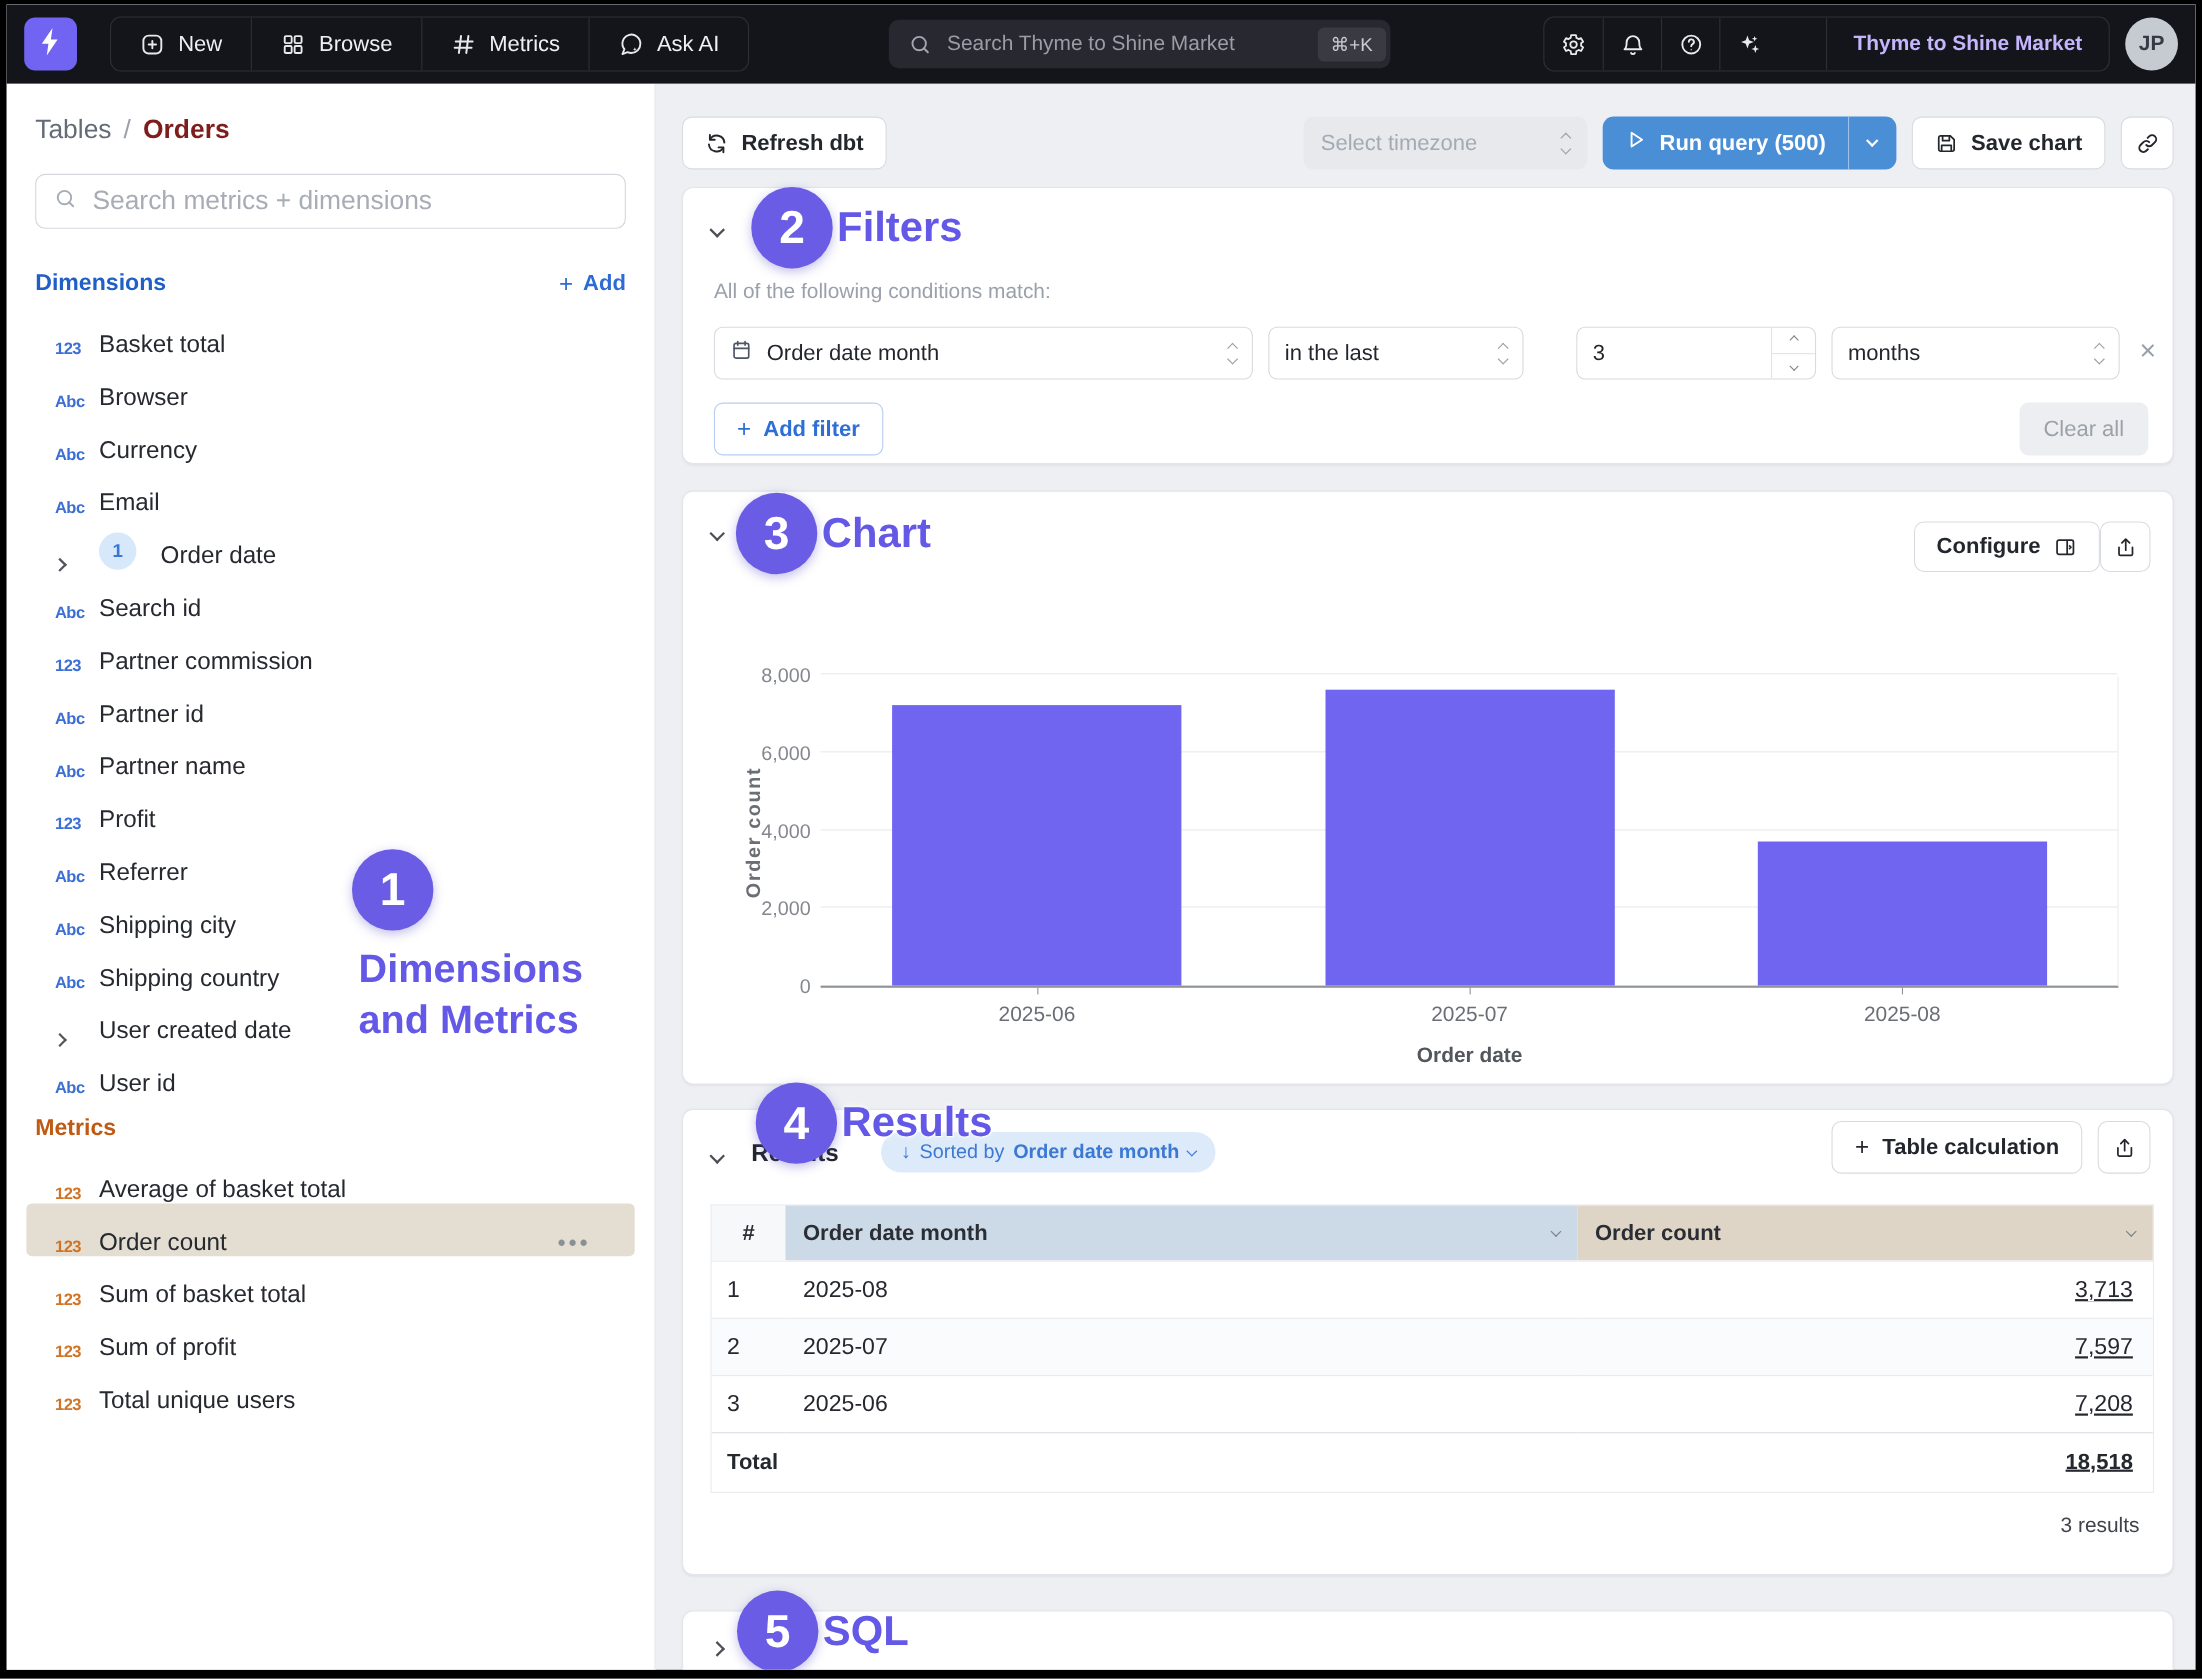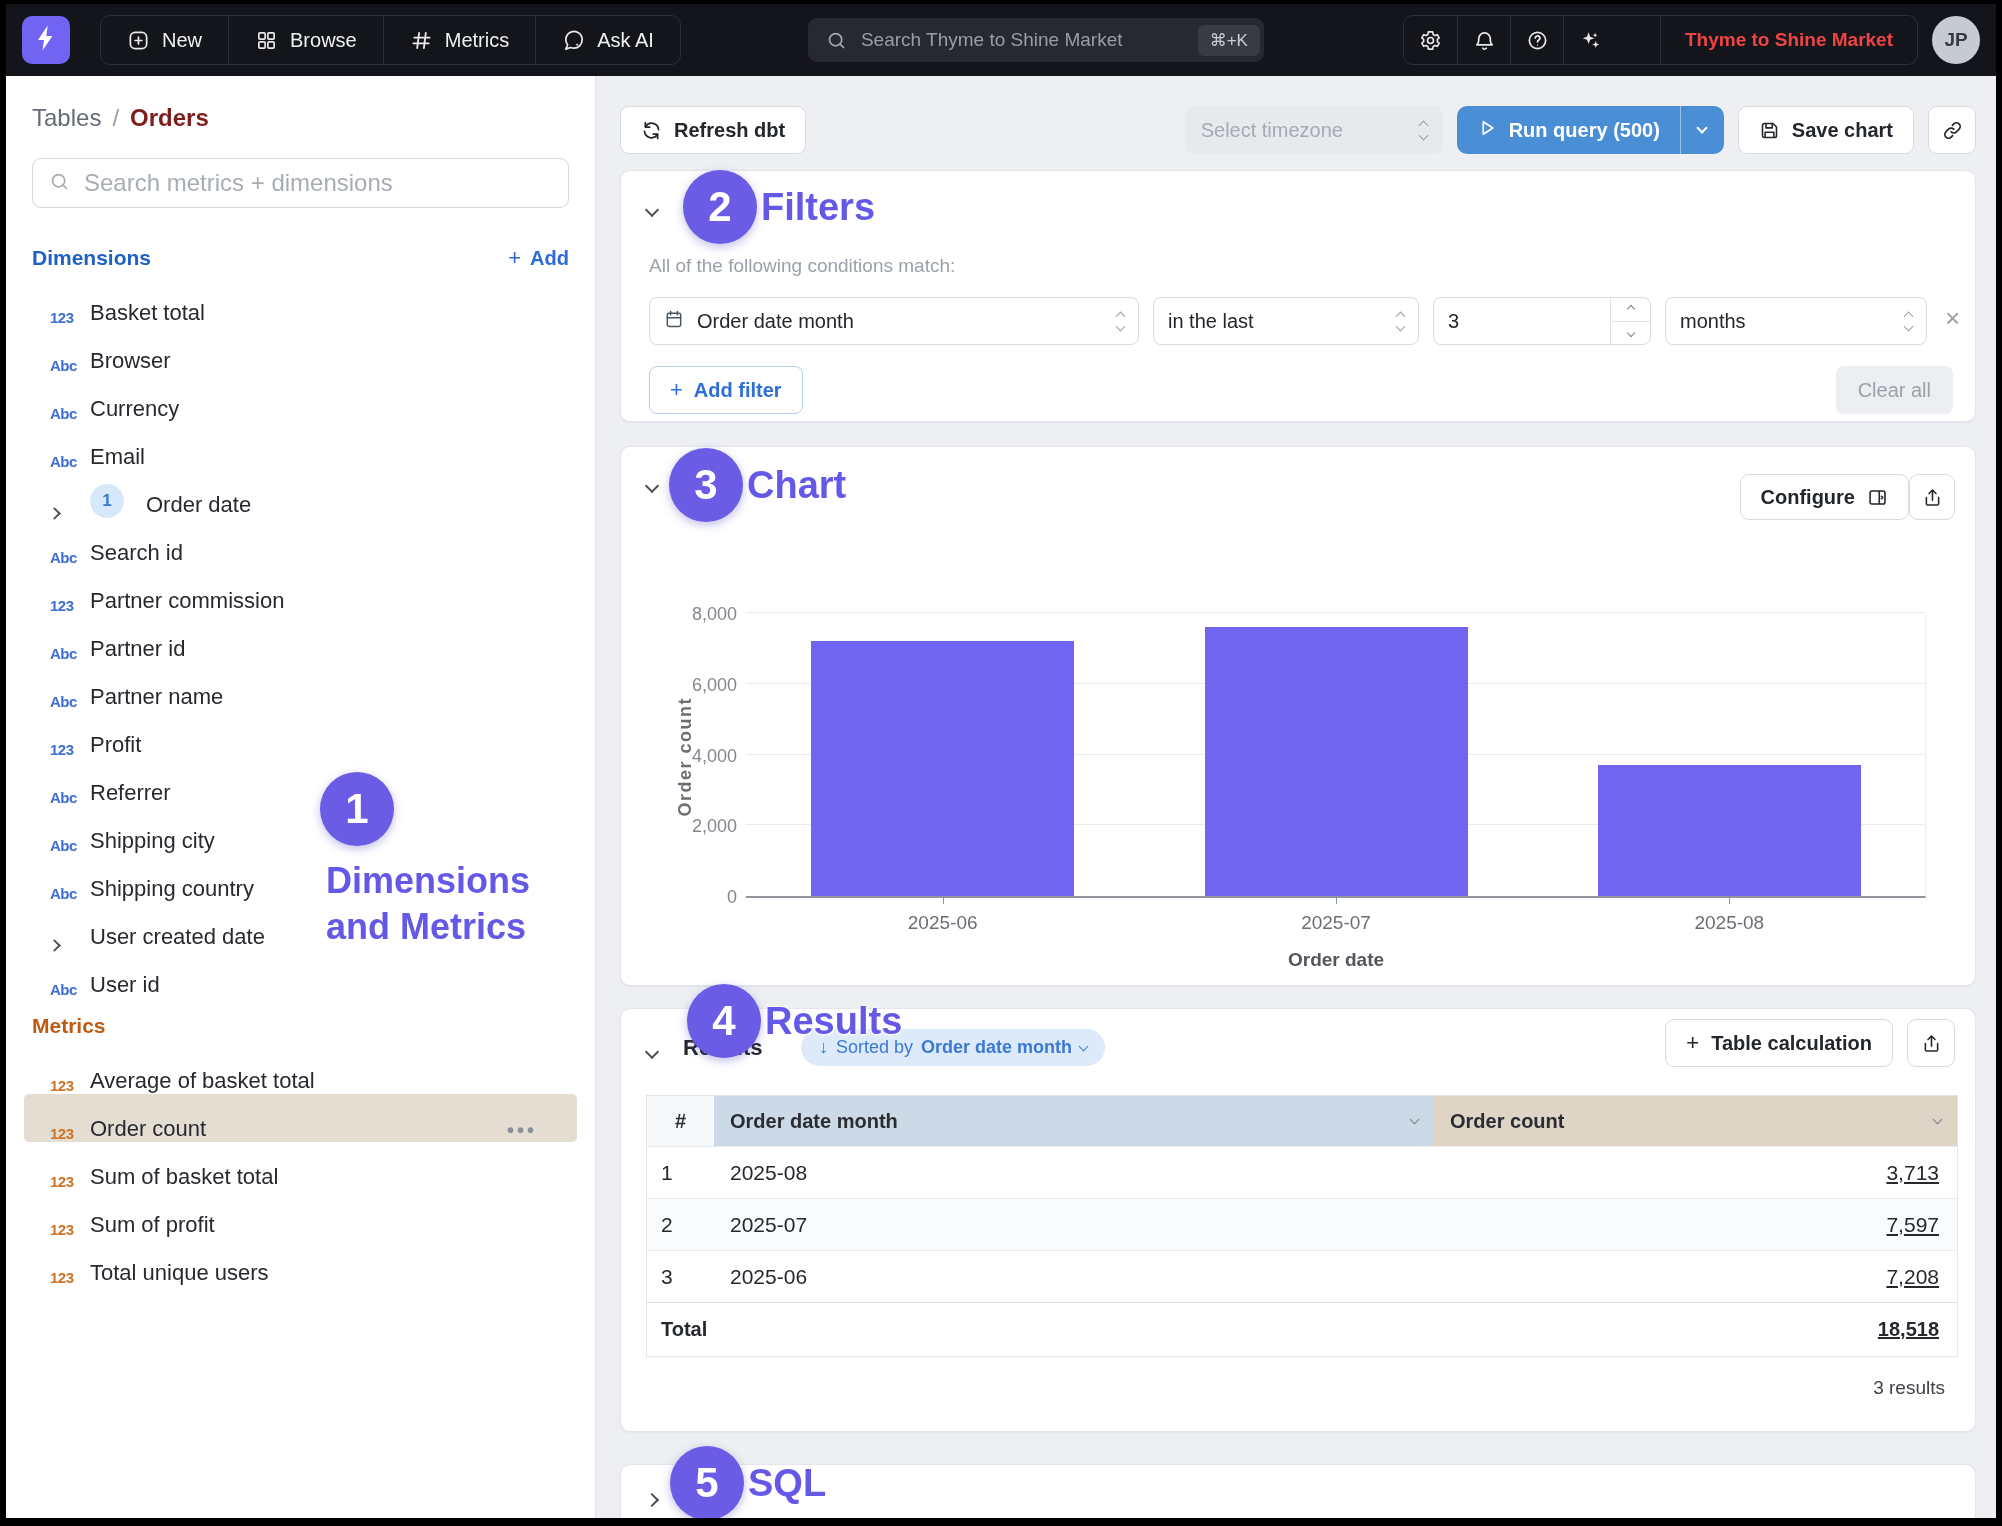--- a/index.html
+++ b/index.html
@@ -25,21 +25,21 @@
   .nav-item .ico svg, .quick-cell .ico svg { width:23px; height:23px; display:block; }
   .nav-search { margin:0 auto; width:456px; height:44px; background:#282930; border-radius:9px;
                 display:flex; align-items:center; padding:0 4px 0 18px; gap:12px; }
   .nav-search .ico { color:#a3a7af; } .nav-search .ico svg{ width:21px; height:21px; display:block;}
   .nav-search input { flex:1; background:transparent; border:none; outline:none; color:#cfd2d8; font-size:19px; font-family:inherit; }
   .nav-search input::placeholder { color:#9a9da5; }
   .kbd { background:#3a3b42; color:#c9ccd2; border-radius:6px; font-size:17px; padding:5px 12px; }
   .quick-group { display:flex; align-items:stretch; border:1px solid #2e2f36; border-radius:10px; height:50px; overflow:hidden; margin-left:12px; }
   .quick-cell { width:53px; display:flex; align-items:center; justify-content:center; color:#e8e9ec; cursor:pointer; }
   .quick-cell + .quick-cell, .org-cell { border-left:1px solid #2e2f36; }
-  .org-cell { display:flex; align-items:center; padding:0 24px; color:#ef4444; font-size:19px; font-weight:600; cursor:pointer;margin-left:44px; }
+  .org-cell { display:flex; align-items:center; padding:0 24px; color:#c4b5fd; font-size:19px; font-weight:600; cursor:pointer;margin-left:44px; }
   .avatar { width:48px; height:48px; border-radius:50%; background:#c6cad1; color:#363a41; font-size:19px; font-weight:700;
             display:flex; align-items:center; justify-content:center; margin:0 16px 0 14px; flex:0 0 48px; cursor:pointer; }
 
   
   .body { flex:1; display:flex; min-height:0; }
 
   
   .sidebar { width:590px; flex:0 0 590px; background:#fff; border-right:1px solid #e2e4e9; padding:28px 26px 0; overflow:hidden; }
   .breadcrumb { font-size:24px; color:#646b77; display:flex; gap:11px; align-items:baseline; }
   .crumb-current { color:#7f1d1d; font-weight:700; }
@@ -96,21 +96,21 @@
   .card-chev { position:absolute; left:26px; top:30px; }
   .card-chev .chev { border-color:#4b4f56; }
 
   
   .cond-text { position:absolute; left:28px; top:84px; font-size:19px; color:#9aa1ab; }
   .fsel { position:absolute; top:126px; height:48px; border:1px solid #d7dade; border-radius:8px; background:#fff;
           display:flex; align-items:center; padding:0 14px; font-size:20px; color:#23262c; justify-content:space-between; cursor:pointer; }
   .fsel .lab { display:flex; align-items:center; gap:13px; }
   .fsel svg { width:20px; height:20px; }
   #fsel-field { left:28px; width:490px; }
-  #fsel-op    { left:532px; width:266px; }
+  #fsel-op    { left:532px; width:232px; }
   #fnum       { left:812px; width:218px; padding:0; overflow:hidden; }
   #fnum input { flex:1; border:none; outline:none; font-size:20px; color:#23262c; padding:0 14px; font-family:inherit; width:160px; }
   .spin { width:40px; border-left:1px solid #e1e3e8; align-self:stretch; display:flex; flex-direction:column; }
   .spin > div { flex:1; display:flex; align-items:center; justify-content:center; cursor:pointer; }
   .spin > div + div { border-top:1px solid #e1e3e8; }
   .spin .chev { width:6px; height:6px; border-width:1.6px; border-color:#7b818a; }
   #fsel-unit  { left:1044px; width:262px; }
   .fremove { position:absolute; left:1324px; top:134px; font-size:26px; color:#9aa0a8; cursor:pointer; line-height:1; }
   .add-filter-btn { position:absolute; left:28px; top:195px; height:48px; border:1px solid #b7cdf0; border-radius:8px;
                     display:inline-flex; align-items:center; gap:11px; padding:0 20px; color:#2d6fd6; font-size:20px; font-weight:600; background:#fff; cursor:pointer; }

